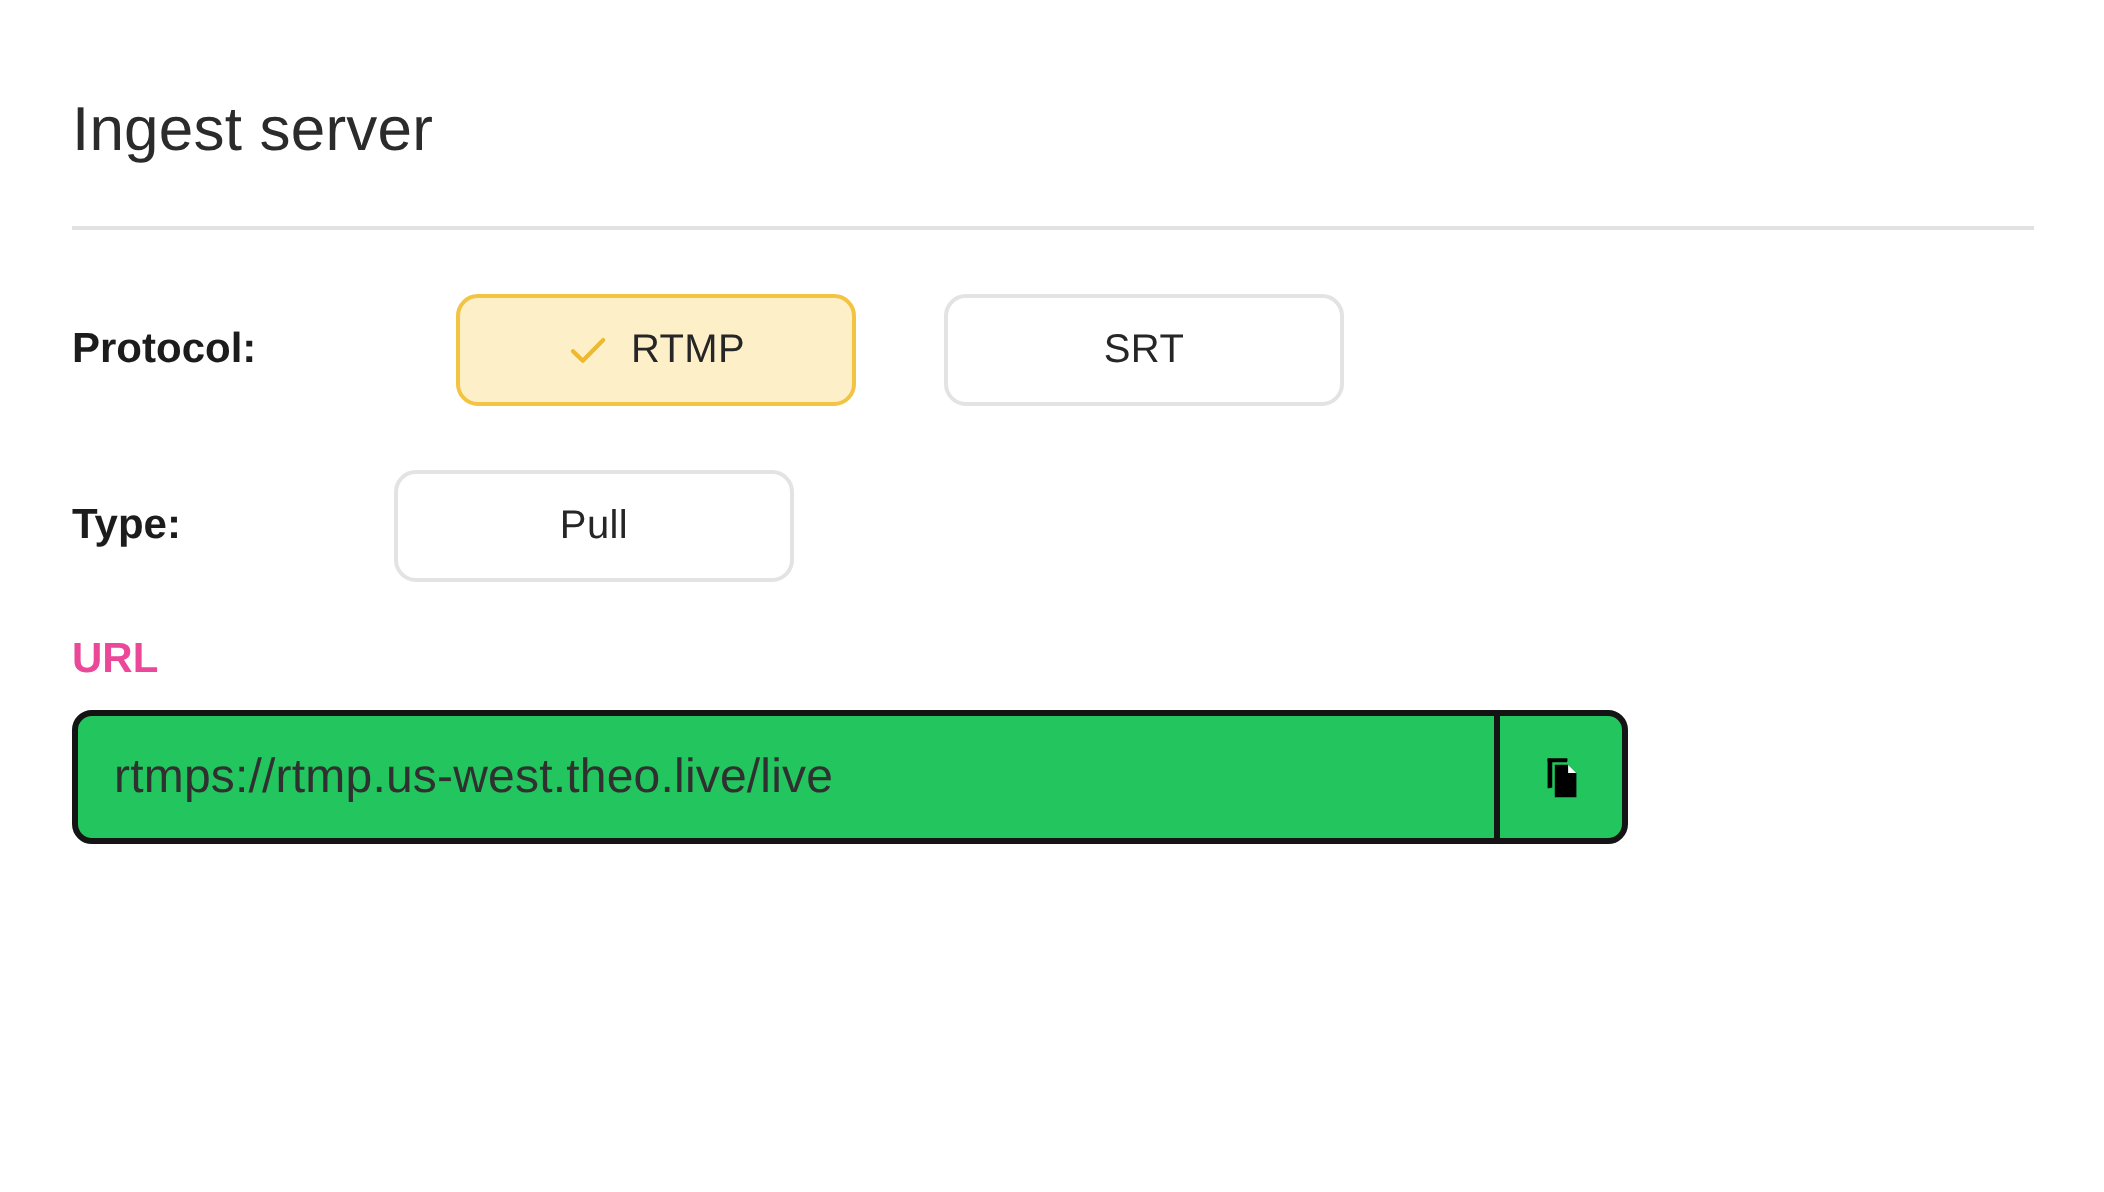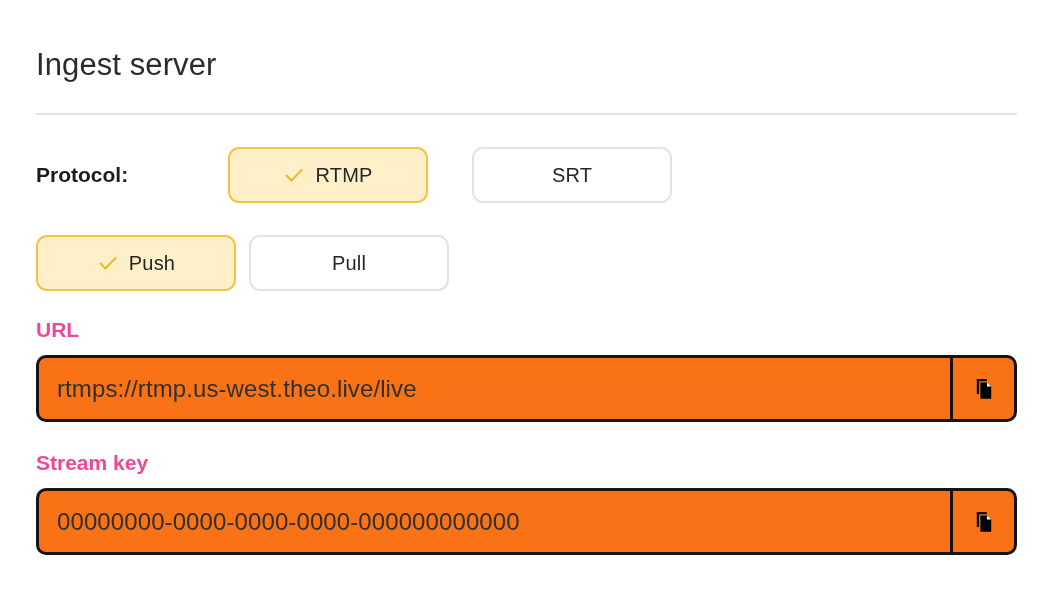--- a/index.html
+++ b/index.html
@@ -92,26 +92,26 @@
   .field-label {
     font-size: 21px;
     font-weight: 700;
     color: #ec4899;
     line-height: 26px;
     margin-bottom: 12px;
   }
   .field-shell {
     display: flex;
     align-items: stretch;
-    width: 981px;
+    width: 778px;
     height: 67px;
     box-sizing: border-box;
     border: 3px solid #141414;
     border-radius: 10px;
-    background: #f97316;
+    background: #22c55e;
     overflow: hidden;
   }
   .field-input {
     flex: 1 1 auto;
     border: none;
     outline: none;
     background: transparent;
     font-family: "Liberation Sans", sans-serif;
     font-size: 24px;
     color: #303030;
@@ -156,29 +156,22 @@
       </span>
       <span class="seg-label">RTMP</span>
     </button>
 
     <button class="seg-btn">
       <span class="seg-label">SRT</span>
     </button>
   </div>
 
   <div class="option-row type">
+    <div class="row-label">Type:</div>
 
-    <button class="seg-btn selected">
-      <span class="check-icon">
-        <svg width="22" height="22" viewBox="0 0 22 22" aria-hidden="true">
-          <path d="M3.5 11.6 L8.4 16.4 L18.6 6.0" fill="none" stroke="#edb92e" stroke-width="2.1" stroke-linecap="round" stroke-linejoin="round"></path>
-        </svg>
-      </span>
-      <span class="seg-label">Push</span>
-    </button>
 
     <button class="seg-btn">
       <span class="seg-label">Pull</span>
     </button>
   </div>
 
   <div class="field-group">
     <div class="field-label">URL</div>
     <div class="field-shell">
       <input class="field-input" type="text" spellcheck="false" value="rtmps://rtmp.us-west.theo.live/live" style="">
@@ -190,32 +183,14 @@
             <path d="M3.2 1.5 h6.6 v0.95 h-6.6 z" fill="#000000"></path>
             <path d="M3.2 1.5 h0.95 v9.9 h-0.95 z" fill="#000000"></path>
             <path d="M5.6 3.6 h4.45 l2.75 2.75 v8.1 h-7.2 z" fill="#000000"></path>
             <path d="M10.05 3.6 l2.75 2.75 h-2.75 z" fill="#ffffff"></path>
           </svg>
         </span>
       </button>
     </div>
   </div>
 
-  <div class="field-group stream">
-    <div class="field-label">Stream key</div>
-    <div class="field-shell">
-      <input class="field-input" type="text" spellcheck="false" value="00000000-0000-0000-0000-000000000000" style="">
-      <div class="field-divider"></div>
-      <button class="copy-btn">
-        <span>
-          <svg width="24" height="24" viewBox="0 0 16 16" aria-hidden="true">
-            <path d="M3.5 1.5 h6.2 v1.25 h-4.95 v8.5 h-1.25 z" fill="#000000"></path>
-            <path d="M3.2 1.5 h6.6 v0.95 h-6.6 z" fill="#000000"></path>
-            <path d="M3.2 1.5 h0.95 v9.9 h-0.95 z" fill="#000000"></path>
-            <path d="M5.6 3.6 h4.45 l2.75 2.75 v8.1 h-7.2 z" fill="#000000"></path>
-            <path d="M10.05 3.6 l2.75 2.75 h-2.75 z" fill="#ffffff"></path>
-          </svg>
-        </span>
-      </button>
-    </div>
-  </div>
 
 </div>
 
 </body></html>

